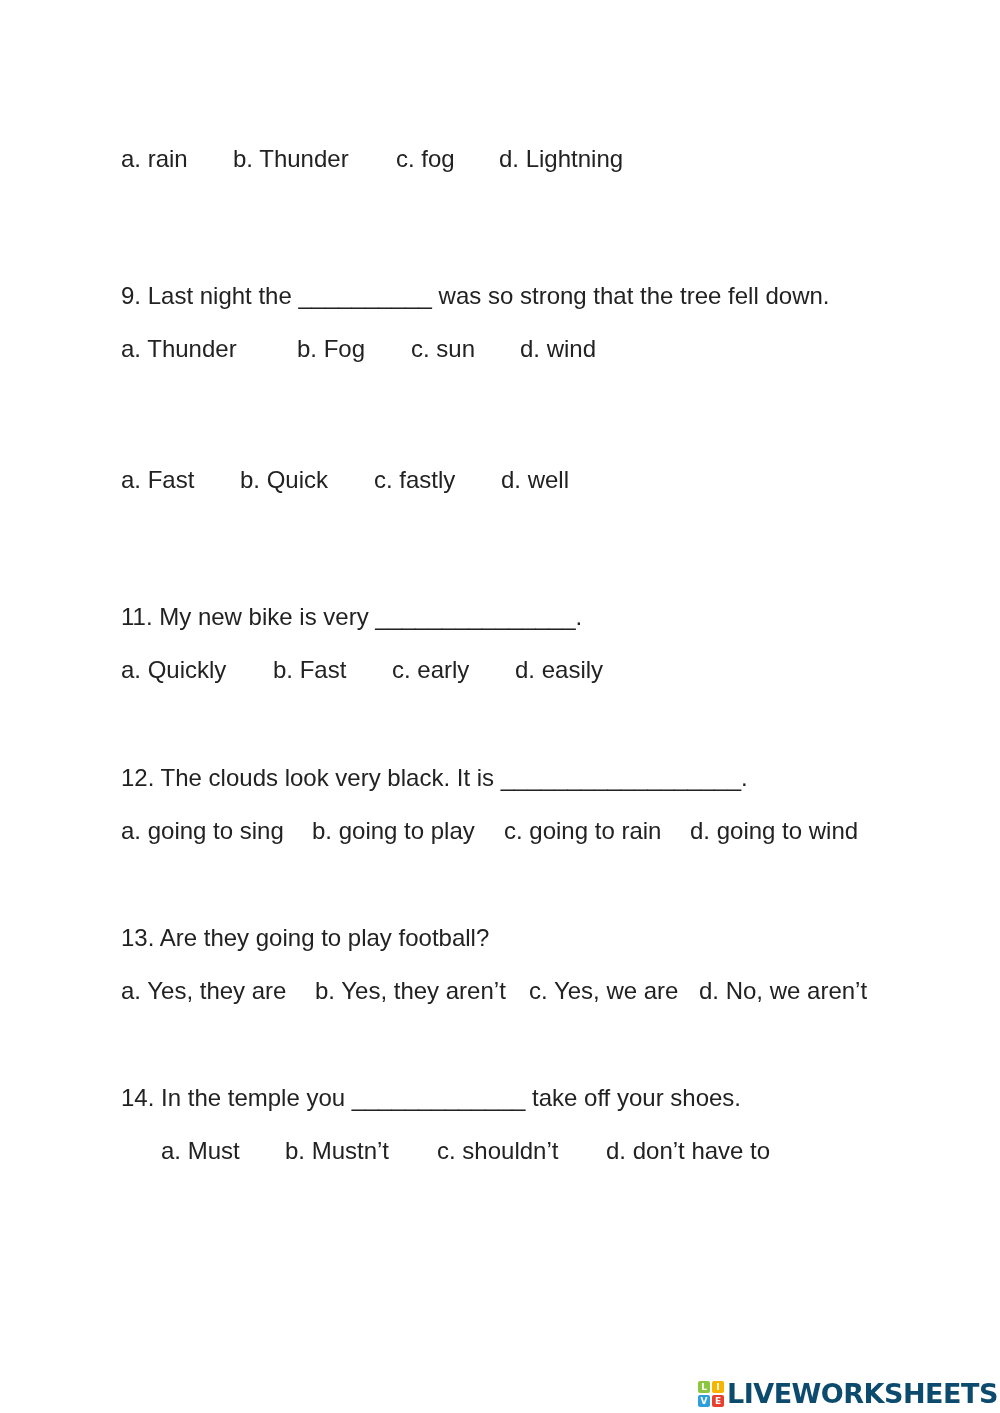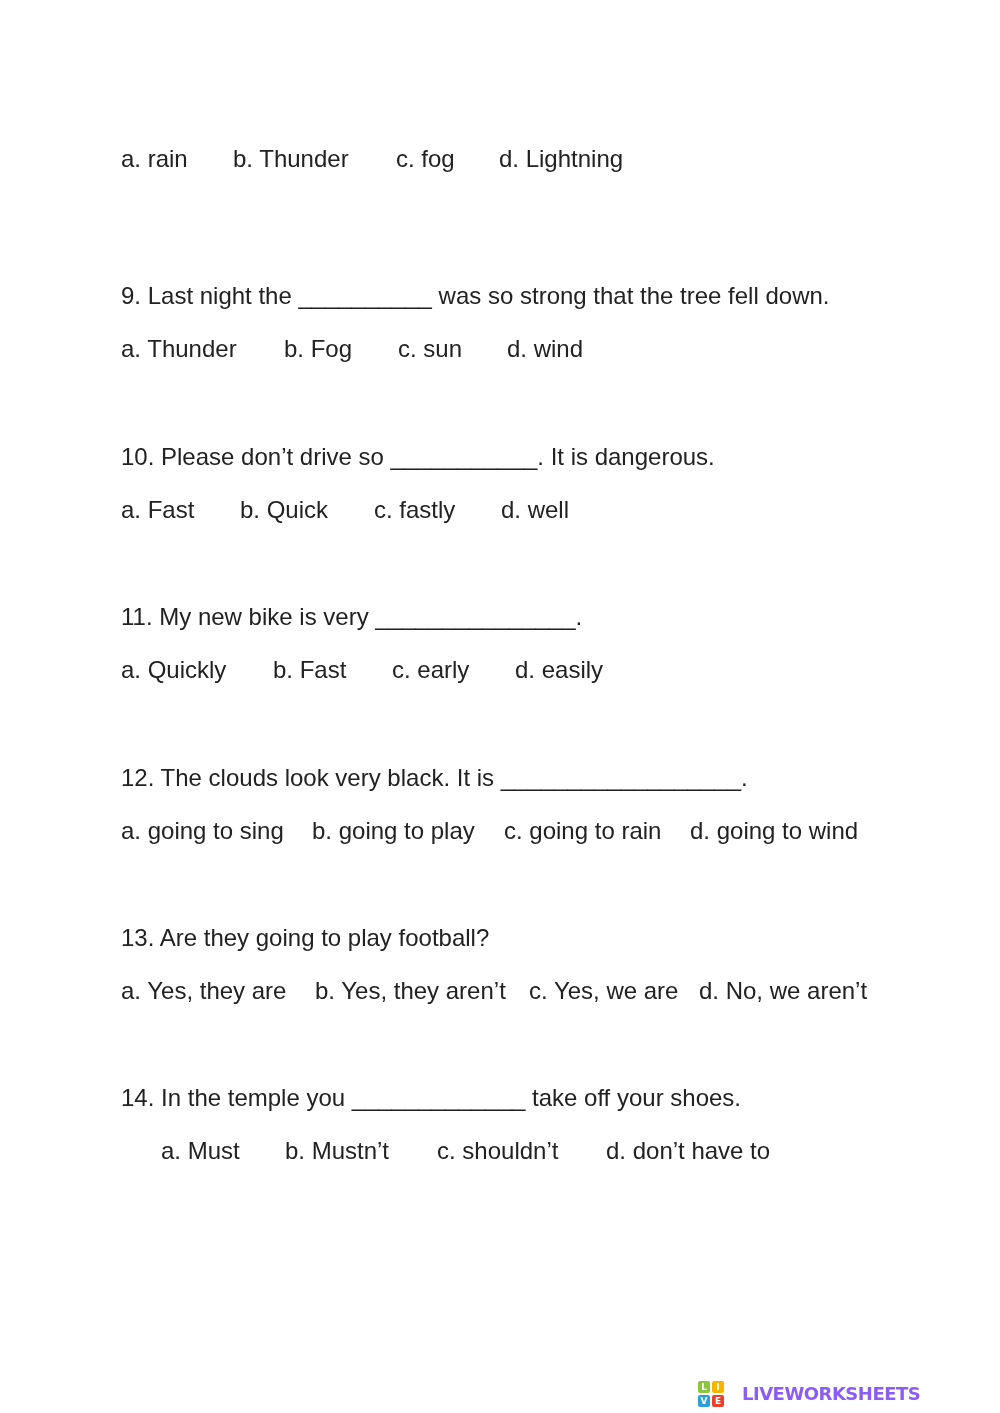--- a/index.html
+++ b/index.html
@@ -57,51 +57,49 @@
       justify-content: center;
       font-size: 9px;
       font-weight: bold;
       color: #ffffff;
       border-radius: 2px;
       font-family: "DejaVu Sans", sans-serif;
     }
     .logo-text {
       font-family: "DejaVu Sans", sans-serif;
       font-weight: bold;
-      font-size: 18px;
-      color: #8b5cf6;
+      font-size: 27px;
+      color: #0c4a6e;
       letter-spacing: -0.5px;
       line-height: 32px;
-      margin-left: 15px;
     }
   </style>
 </head>
 <body>
 
 <div class="question" style="top:121px;">
   <div class="q-options">
     <span class="opt" style="width:112px;">a. rain</span>
     <span class="opt" style="width:163px;">b. Thunder</span>
     <span class="opt" style="width:103px;">c. fog</span>
     <span class="opt">d. Lightning</span>
   </div>
 </div>
 
 <div class="question" style="top:281px;">
   <div class="q-text">9. Last night the __________ was so strong that the tree fell down.</div>
   <div class="q-options">
     <span class="opt" style="width:163px;">a. Thunder</span>
-    <span class="opt" style="width:114px;">b. Fog</span>
+    <span class="opt" style="width:114px;margin-left:13px;">b. Fog</span>
     <span class="opt" style="width:109px;">c. sun</span>
     <span class="opt">d. wind</span>
   </div>
 </div>
 
 <div class="question" style="top:442px;">
-  <div class="q-text">10. Please don’t drive so ___________. It is dangerous.</div>
   <div class="q-options">
     <span class="opt" style="width:119px;">a. Fast</span>
     <span class="opt" style="width:134px;">b. Quick</span>
     <span class="opt" style="width:127px;">c. fastly</span>
     <span class="opt">d. well</span>
   </div>
 </div>
 
 <div class="question" style="top:602px;">
   <div class="q-text">11. My new bike is very _______________.</div>

